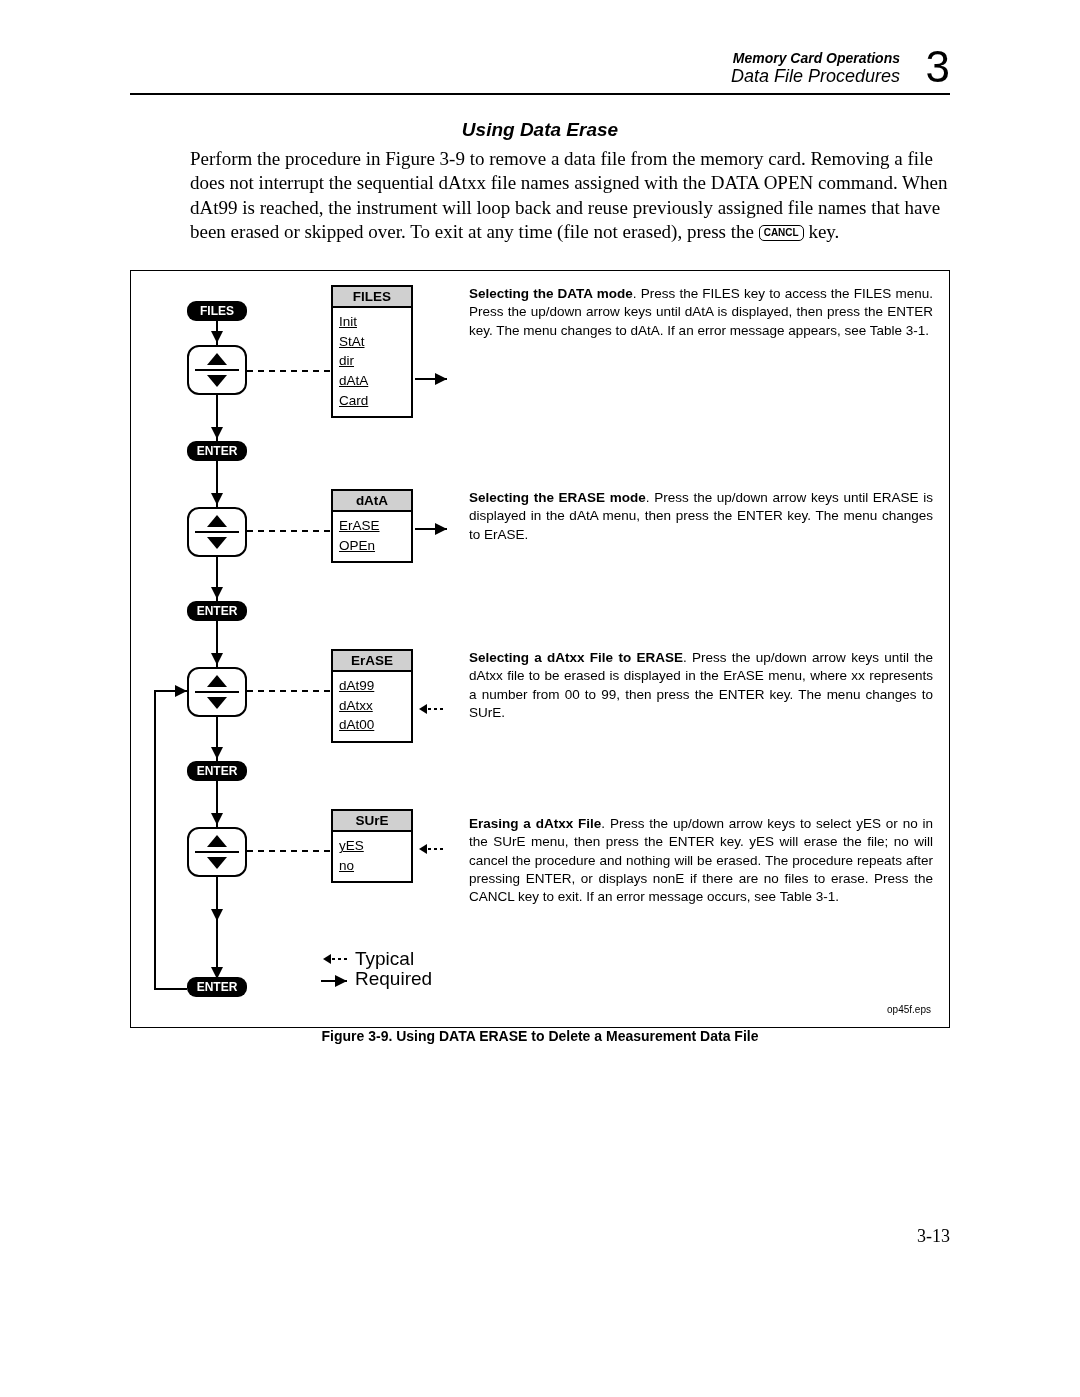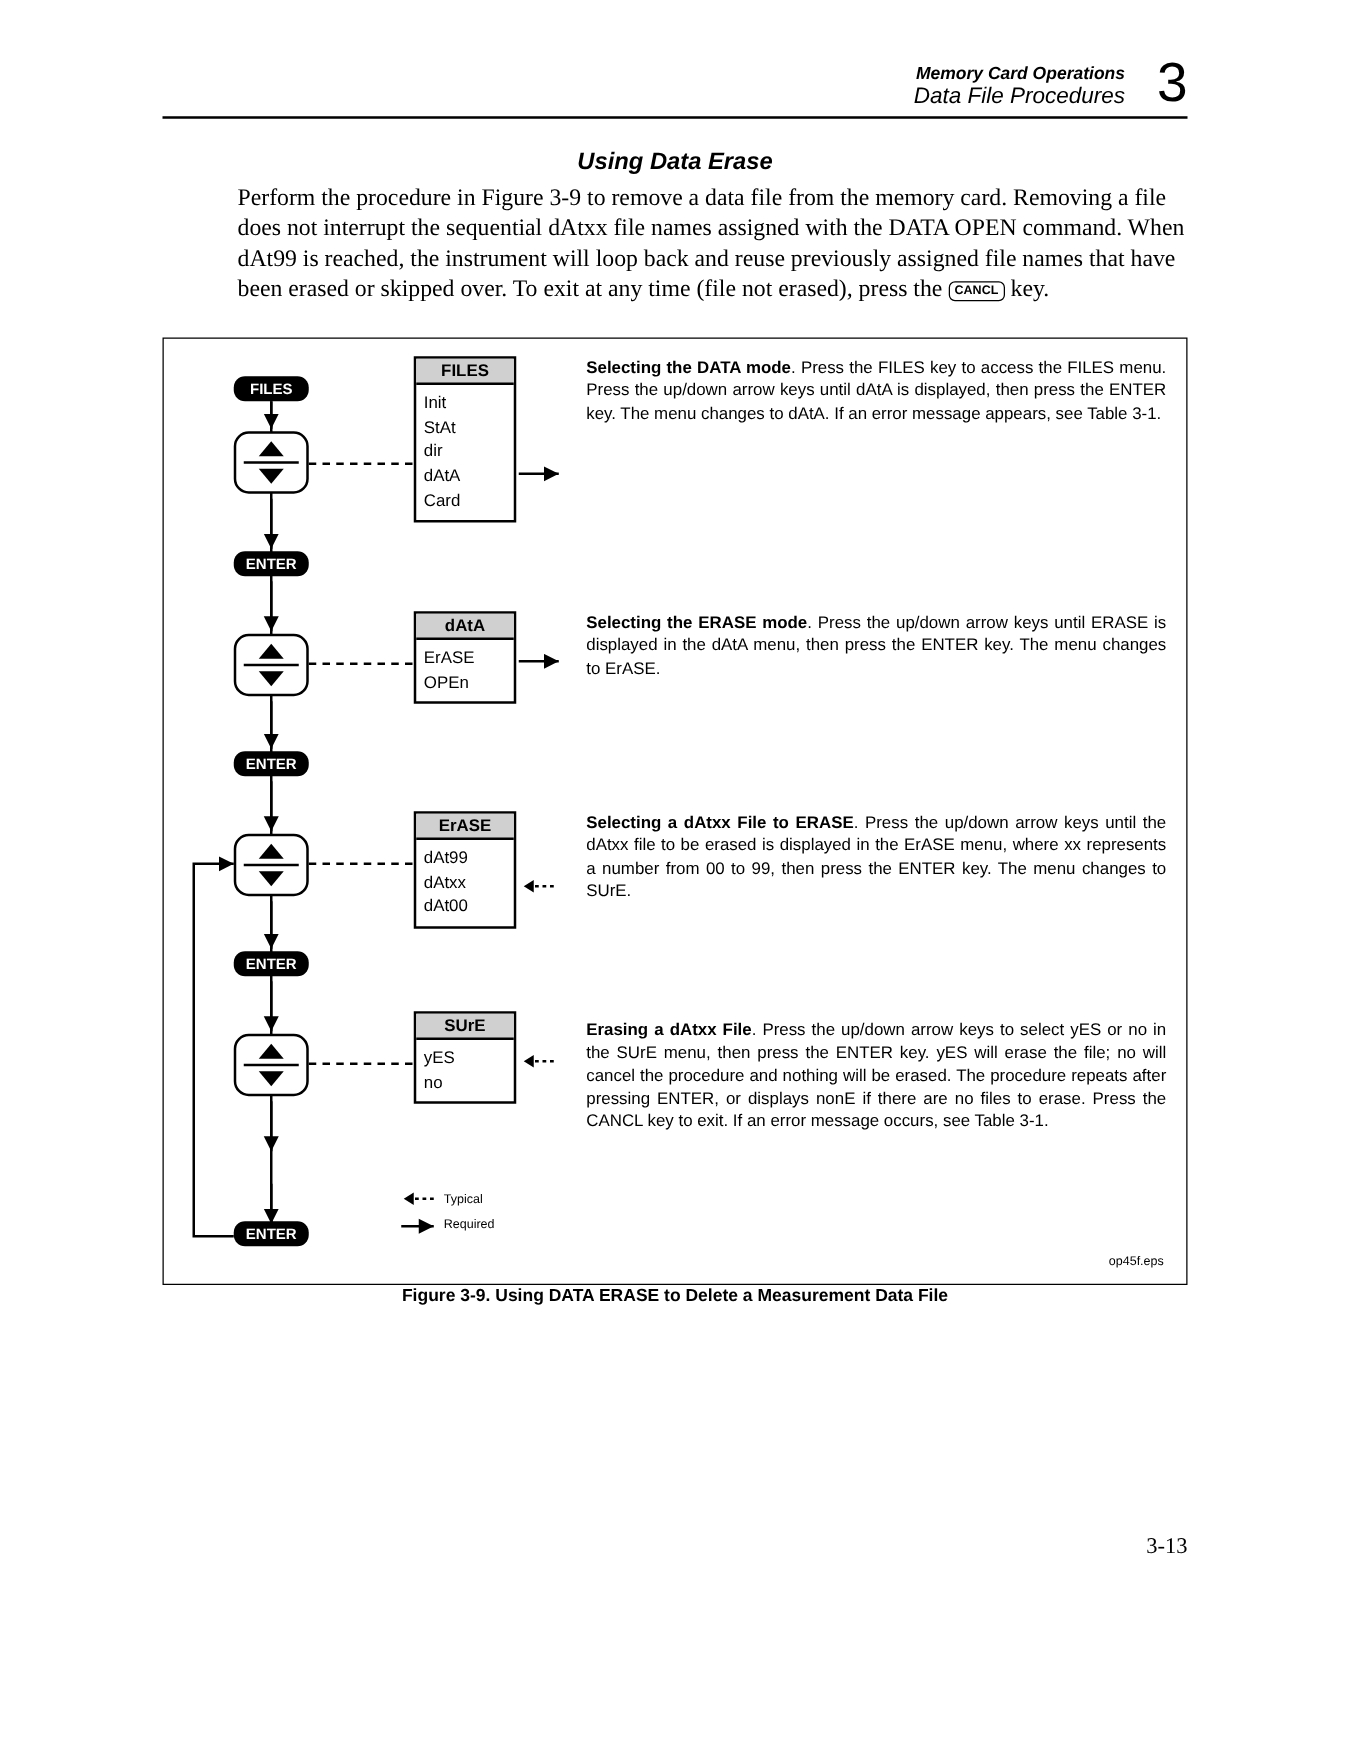--- a/index.html
+++ b/index.html
@@ -96,35 +96,35 @@
     font-size: 13.5px;
   }
   .menu-box .hdr {
     background: #d0d0d0;
     border-bottom: 2px solid #000;
     text-align: center;
     font-weight: bold;
     padding: 2px 0;
   }
   .menu-box .items { padding: 4px 6px 6px 6px; line-height: 1.45; }
-  .menu-box .items div { white-space: nowrap; }
+  .menu-box .items div { white-space: nowrap; text-decoration: underline; }
 
   .step-desc {
     position: absolute;
     left: 322px;
     right: 0;
     font-size: 13.5px;
     line-height: 1.35;
     text-align: justify;
   }
   .step-desc .lead { font-weight: bold; }
 
   .legend {
     position: absolute;
-    font-size: 10px;
+    font-size: 19px;
   }
   .legend .row { display: flex; align-items: center; gap: 10px; height: 20px; }
 
   .eps-label {
     position: absolute;
     right: 2px;
     bottom: -2px;
     font-size: 10px;
   }
   .fig-caption {

